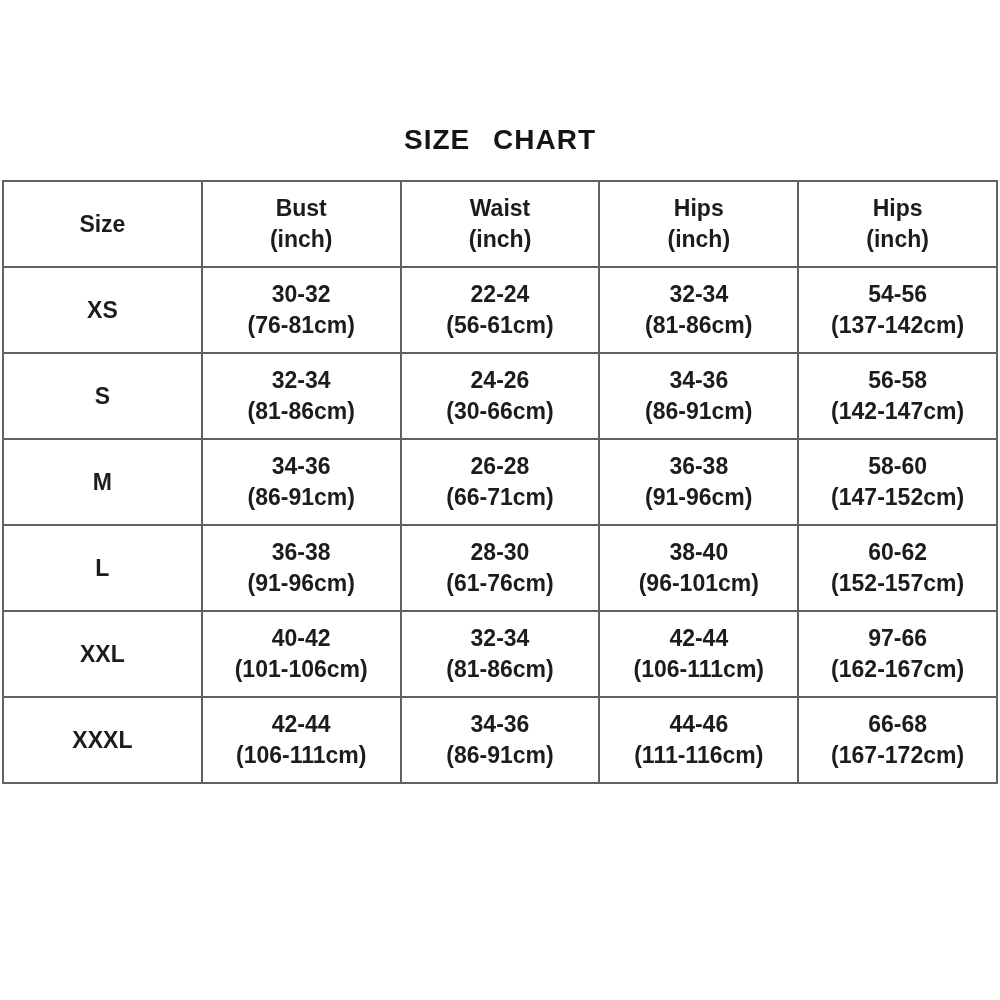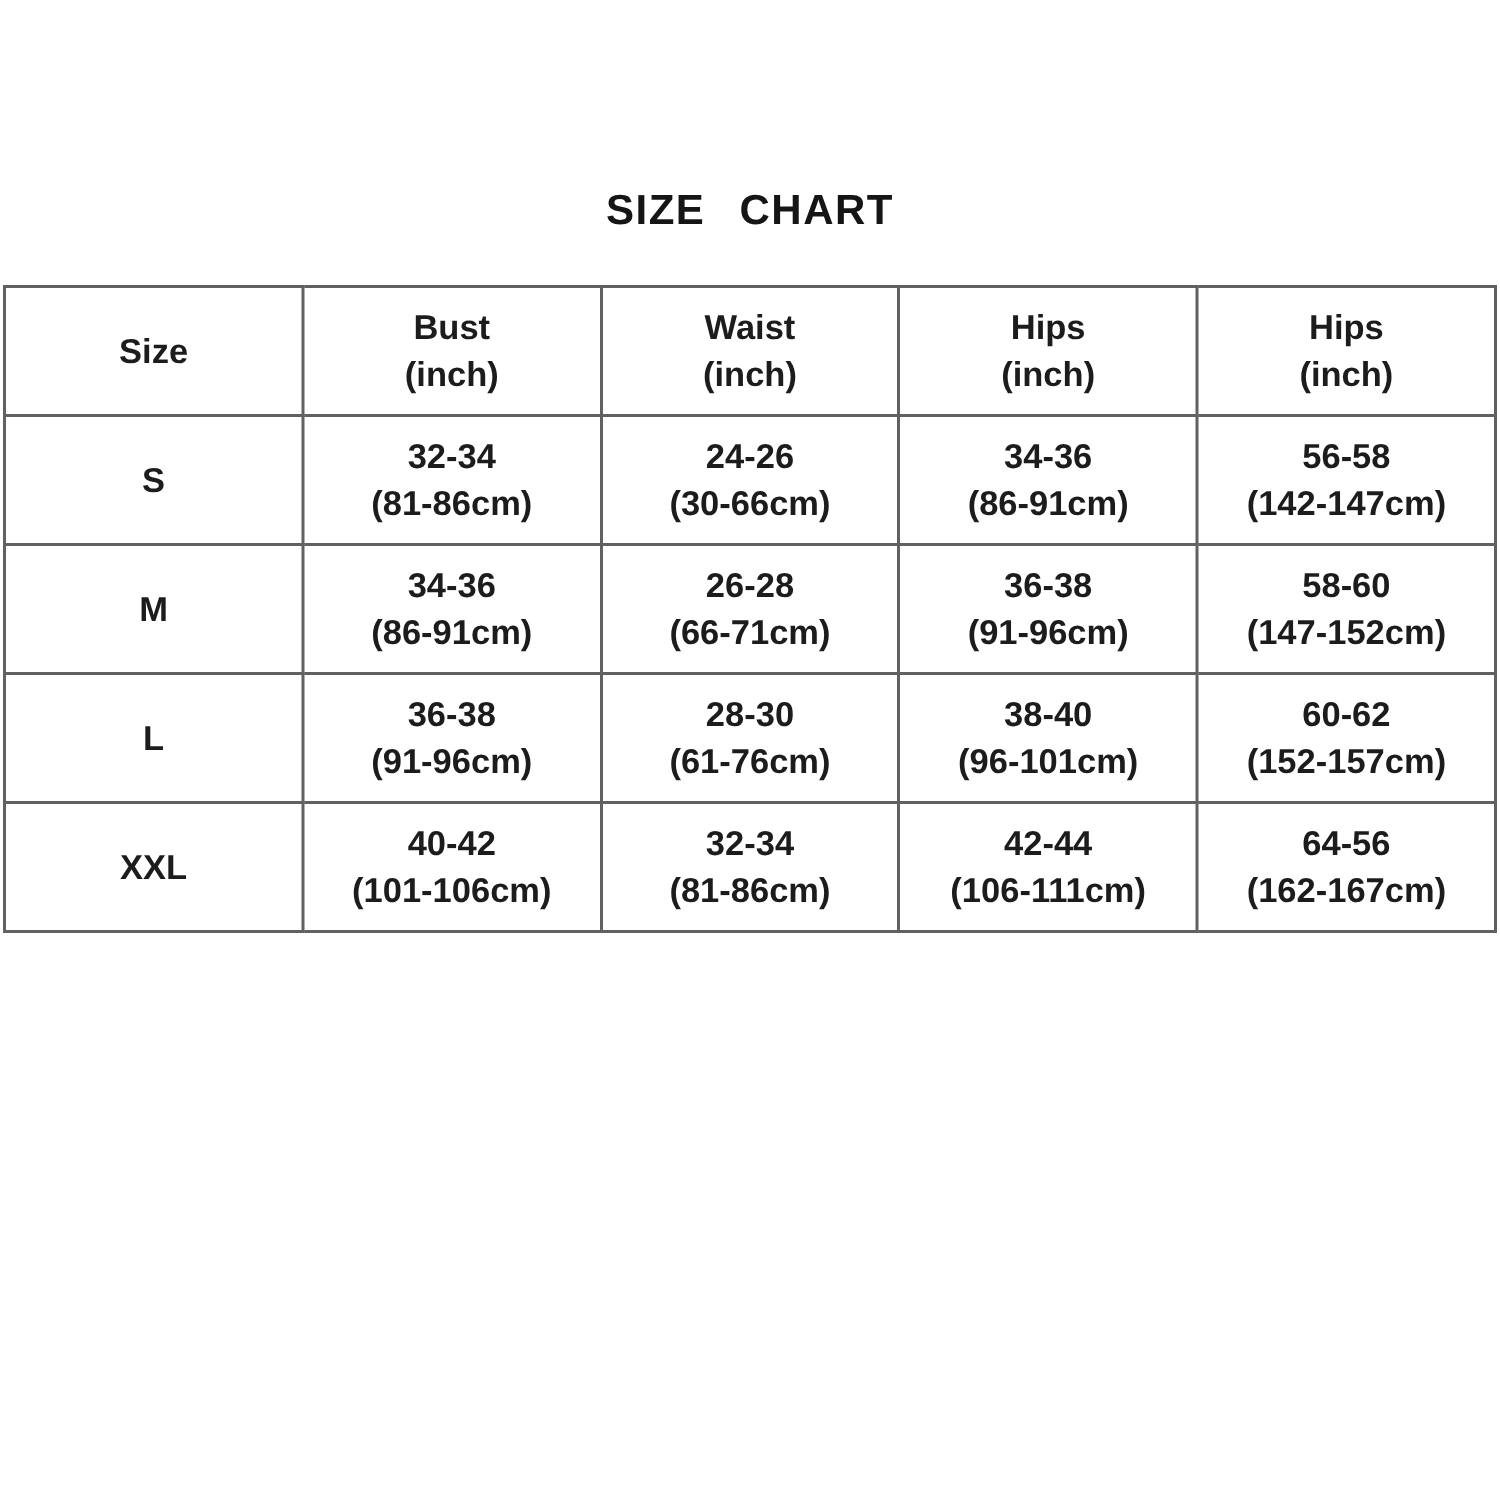--- a/index.html
+++ b/index.html
@@ -23,21 +23,21 @@
     font-size: 28px;
     font-weight: bold;
     letter-spacing: 1px;
     word-spacing: 14px;
     color: #151515;
   }
   table.size-chart {
     border-collapse: collapse;
     table-layout: fixed;
     width: 996px;
-    margin: 34px auto 0 auto;
+    margin: 24px auto 0 auto;
   }
   table.size-chart col { width: 20%; }
   table.size-chart th,
   table.size-chart td {
     border: 2px solid #616161;
     text-align: center;
     vertical-align: middle;
     font-weight: bold;
     font-size: 23px;
     padding: 0;
@@ -80,26 +80,45 @@
           <div class="cell-line">(inch)</div>
         </th>
         <th>
           <div class="cell-line">Hips</div>
           <div class="cell-line">(inch)</div>
         </th>
       </tr>
     </thead>
     <tbody>
       <tr>
-        <td>S</td>
+        <td>XS</td>
+        <td>
+          <div class="cell-line">30-32</div>
+          <div class="cell-line">(76-81cm)</div>
+        </td>
+        <td>
+          <div class="cell-line">22-24</div>
+          <div class="cell-line">(56-61cm)</div>
+        </td>
         <td>
           <div class="cell-line">32-34</div>
           <div class="cell-line">(81-86cm)</div>
         </td>
         <td>
+          <div class="cell-line">54-56</div>
+          <div class="cell-line">(137-142cm)</div>
+        </td>
+      </tr>
+      <tr>
+        <td>S</td>
+        <td>
+          <div class="cell-line">32-34</div>
+          <div class="cell-line">(81-86cm)</div>
+        </td>
+        <td>
           <div class="cell-line">24-26</div>
           <div class="cell-line">(30-66cm)</div>
         </td>
         <td>
           <div class="cell-line">34-36</div>
           <div class="cell-line">(86-91cm)</div>
         </td>
         <td>
           <div class="cell-line">56-58</div>
           <div class="cell-line">(142-147cm)</div>
@@ -151,20 +170,39 @@
         </td>
         <td>
           <div class="cell-line">32-34</div>
           <div class="cell-line">(81-86cm)</div>
         </td>
         <td>
           <div class="cell-line">42-44</div>
           <div class="cell-line">(106-111cm)</div>
         </td>
         <td>
-          <div class="cell-line">64-56</div>
+          <div class="cell-line">97-66</div>
           <div class="cell-line">(162-167cm)</div>
+        </td>
+      </tr>
+      <tr>
+        <td>XXXL</td>
+        <td>
+          <div class="cell-line">42-44</div>
+          <div class="cell-line">(106-111cm)</div>
+        </td>
+        <td>
+          <div class="cell-line">34-36</div>
+          <div class="cell-line">(86-91cm)</div>
+        </td>
+        <td>
+          <div class="cell-line">44-46</div>
+          <div class="cell-line">(111-116cm)</div>
+        </td>
+        <td>
+          <div class="cell-line">66-68</div>
+          <div class="cell-line">(167-172cm)</div>
         </td>
       </tr>
     </tbody>
   </table>
 
 </div>
 
 </body></html>

